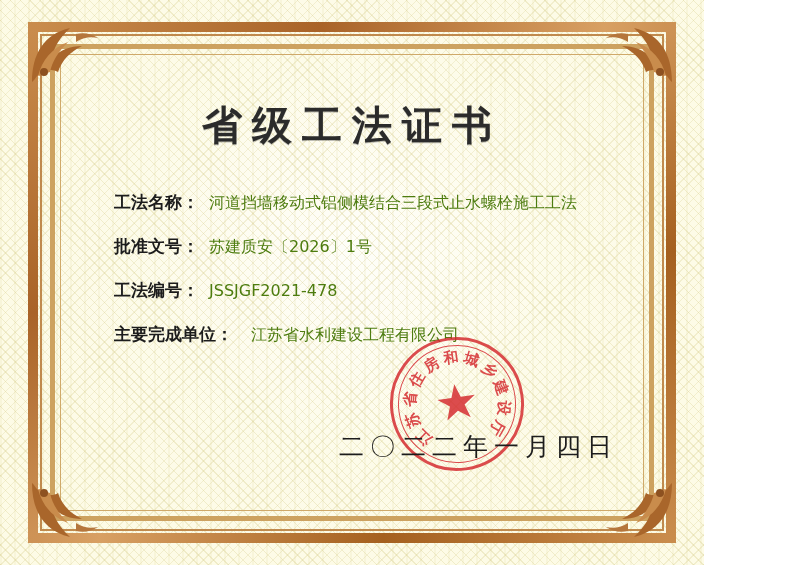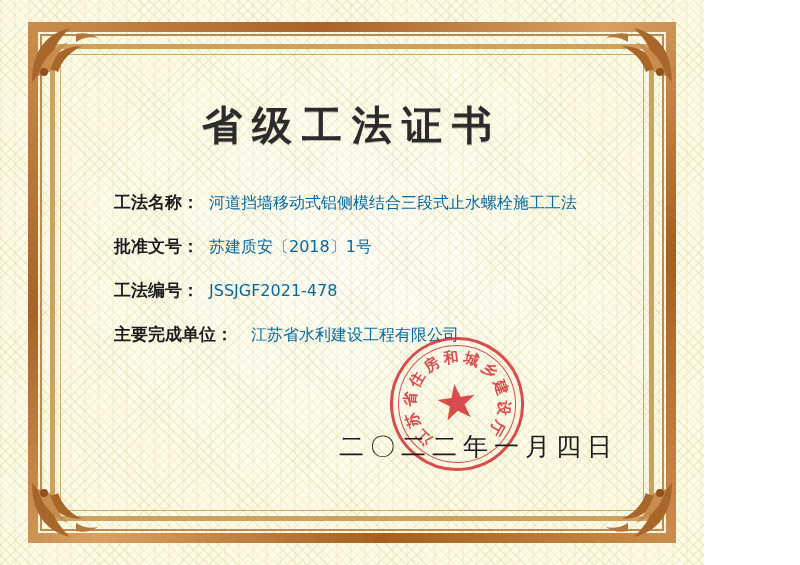--- a/index.html
+++ b/index.html
@@ -119,21 +119,21 @@
   .field-label {
     font-family: "DejaVu Serif", "Liberation Serif", serif;
     font-size: 17px;
     font-weight: bold;
     color: #1c1c1c;
     white-space: nowrap;
   }
   .field-value {
     font-family: "DejaVu Sans", "Liberation Sans", sans-serif;
     font-size: 16px;
-    color: #0369a1;
+    color: #4d7c0f;
     margin-left: 10px;
     white-space: nowrap;
   }
   .field-value.indent-more { margin-left: 18px; }
 
   .date-line {
     position: absolute;
     right: 24px;
     bottom: 46px;
     font-family: "DejaVu Serif", "Liberation Serif", serif;
@@ -232,21 +232,21 @@
   <div class="content">
     <div class="title">省级工法证书</div>
 
     <div class="fields">
       <div class="field-row">
         <span class="field-label">工法名称：</span>
         <span class="field-value">河道挡墙移动式铝侧模结合三段式止水螺栓施工工法</span>
       </div>
       <div class="field-row">
         <span class="field-label">批准文号：</span>
-        <span class="field-value">苏建质安〔2018〕1号</span>
+        <span class="field-value">苏建质安〔2026〕1号</span>
       </div>
       <div class="field-row">
         <span class="field-label">工法编号：</span>
         <span class="field-value">JSSJGF2021-478</span>
       </div>
       <div class="field-row">
         <span class="field-label">主要完成单位：</span>
         <span class="field-value indent-more">江苏省水利建设工程有限公司</span>
       </div>
     </div>

